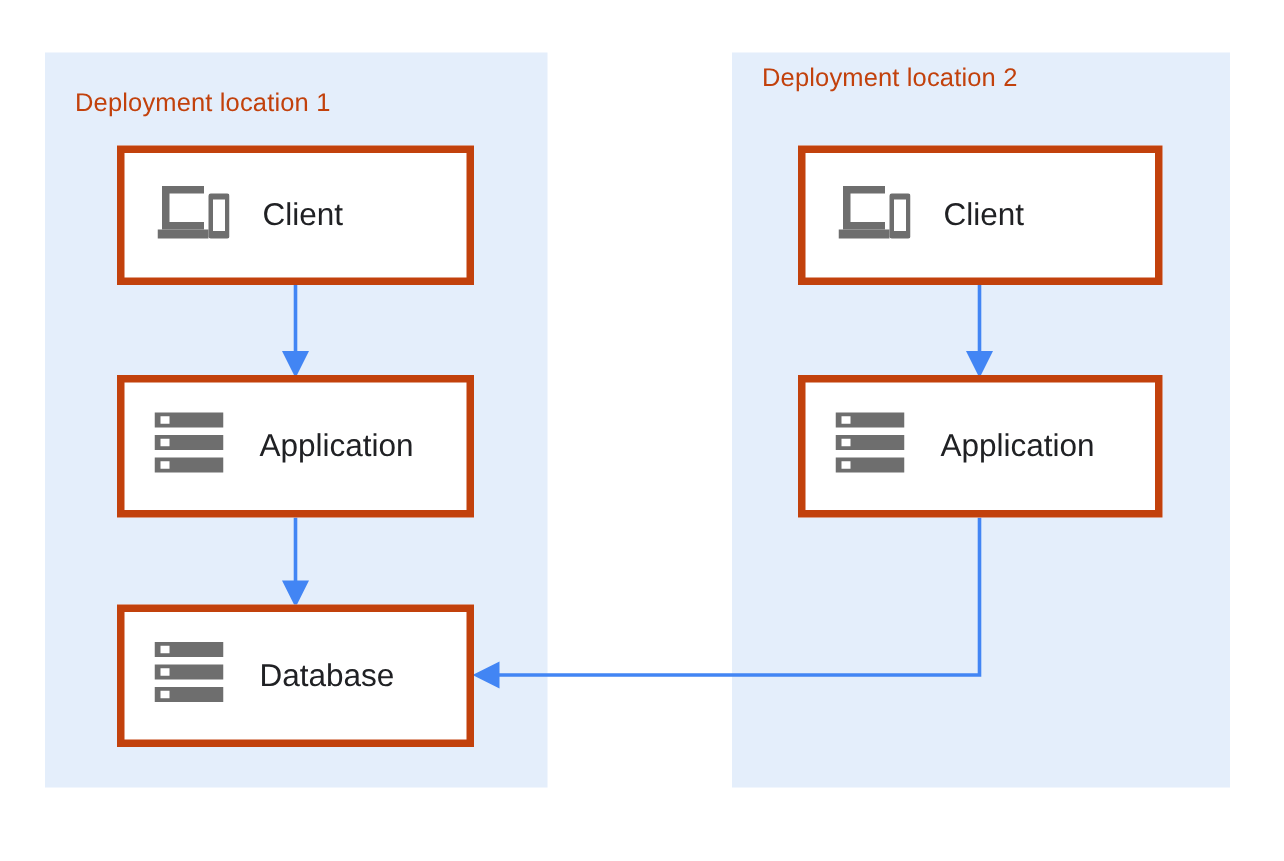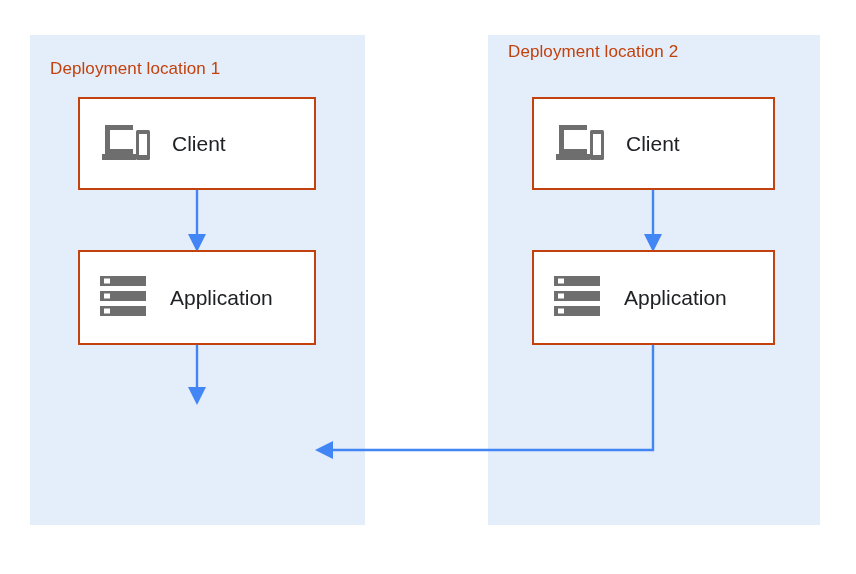--- a/index.html
+++ b/index.html
@@ -35,21 +35,21 @@
     letter-spacing: 0.1px;
     white-space: nowrap;
   }
   #zone-1-label { left: 50px;  top: 59px; }
   #zone-2-label { left: 508px; top: 42px; }
 
   
   .node {
     position: absolute;
     background: #ffffff;
-    border: 2px solid #c2410c;
+    border: 5px solid #c2410c;
     box-sizing: border-box;
     display: flex;
     align-items: center;
   }
   .node-icon {
     flex: 0 0 auto;
     display: block;
   }
   .node-label {
     color: #202124;
@@ -148,40 +148,53 @@
         <rect x="4" y="3.5" width="6" height="5" fill="#ffffff"></rect>
         <rect x="0" y="16" width="46" height="10" fill="#6e6e6e"></rect>
         <rect x="4" y="18.5" width="6" height="5" fill="#ffffff"></rect>
         <rect x="0" y="31" width="46" height="10" fill="#6e6e6e"></rect>
         <rect x="4" y="33.5" width="6" height="5" fill="#ffffff"></rect>
       </svg>
     </span>
     <span class="node-label">Application</span>
   </div>
 
-
-  <div class="node" id="node-client-2">
-    <span class="node-icon">
-      <svg width="48" height="42" viewBox="0 0 48 42" aria-hidden="true">
-        <path d="M3 4 h28 v5 H8 v19 h23 v5 H3 Z" fill="#6e6e6e"></path>
-        <rect x="0" y="33" width="34" height="6" fill="#6e6e6e"></rect>
-        <rect x="34" y="9" width="14" height="30" rx="1.5" fill="#6e6e6e"></rect>
-        <rect x="37" y="13" width="8" height="21" fill="#ffffff"></rect>
-      </svg>
-    </span>
-    <span class="node-label">Client</span>
-  </div>
-
-  <div class="node" id="node-app-2">
+  <div class="node" id="node-database-1">
     <span class="node-icon">
       <svg width="46" height="42" viewBox="0 0 46 42" aria-hidden="true">
         <rect x="0" y="1" width="46" height="10" fill="#6e6e6e"></rect>
         <rect x="4" y="3.5" width="6" height="5" fill="#ffffff"></rect>
         <rect x="0" y="16" width="46" height="10" fill="#6e6e6e"></rect>
         <rect x="4" y="18.5" width="6" height="5" fill="#ffffff"></rect>
         <rect x="0" y="31" width="46" height="10" fill="#6e6e6e"></rect>
         <rect x="4" y="33.5" width="6" height="5" fill="#ffffff"></rect>
       </svg>
     </span>
+    <span class="node-label">Database</span>
+  </div>
+
+  <div class="node" id="node-client-2">
+    <span class="node-icon">
+      <svg width="48" height="42" viewBox="0 0 48 42" aria-hidden="true">
+        <path d="M3 4 h28 v5 H8 v19 h23 v5 H3 Z" fill="#6e6e6e"></path>
+        <rect x="0" y="33" width="34" height="6" fill="#6e6e6e"></rect>
+        <rect x="34" y="9" width="14" height="30" rx="1.5" fill="#6e6e6e"></rect>
+        <rect x="37" y="13" width="8" height="21" fill="#ffffff"></rect>
+      </svg>
+    </span>
+    <span class="node-label">Client</span>
+  </div>
+
+  <div class="node" id="node-app-2">
+    <span class="node-icon">
+      <svg width="46" height="42" viewBox="0 0 46 42" aria-hidden="true">
+        <rect x="0" y="1" width="46" height="10" fill="#6e6e6e"></rect>
+        <rect x="4" y="3.5" width="6" height="5" fill="#ffffff"></rect>
+        <rect x="0" y="16" width="46" height="10" fill="#6e6e6e"></rect>
+        <rect x="4" y="18.5" width="6" height="5" fill="#ffffff"></rect>
+        <rect x="0" y="31" width="46" height="10" fill="#6e6e6e"></rect>
+        <rect x="4" y="33.5" width="6" height="5" fill="#ffffff"></rect>
+      </svg>
+    </span>
     <span class="node-label">Application</span>
   </div>
 
 </div>
 
 </body></html>

